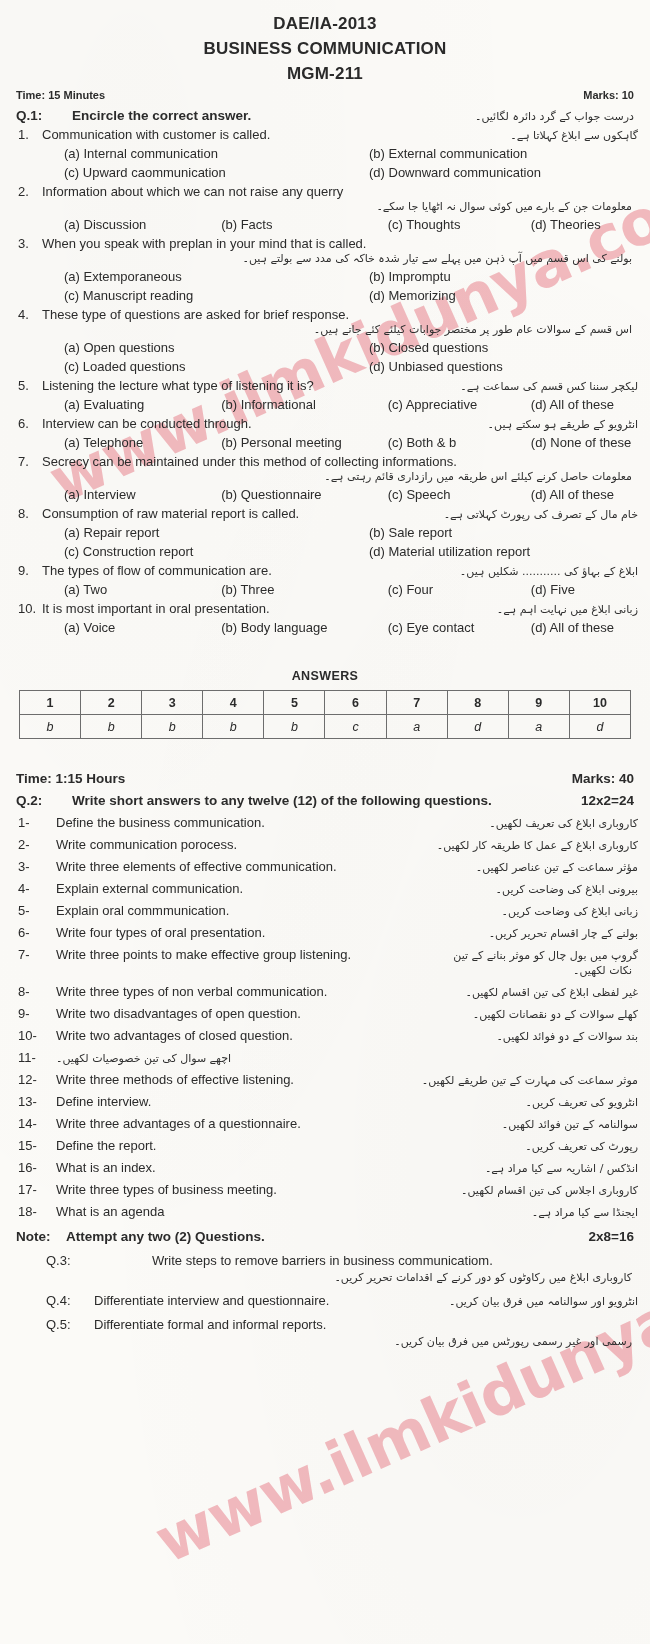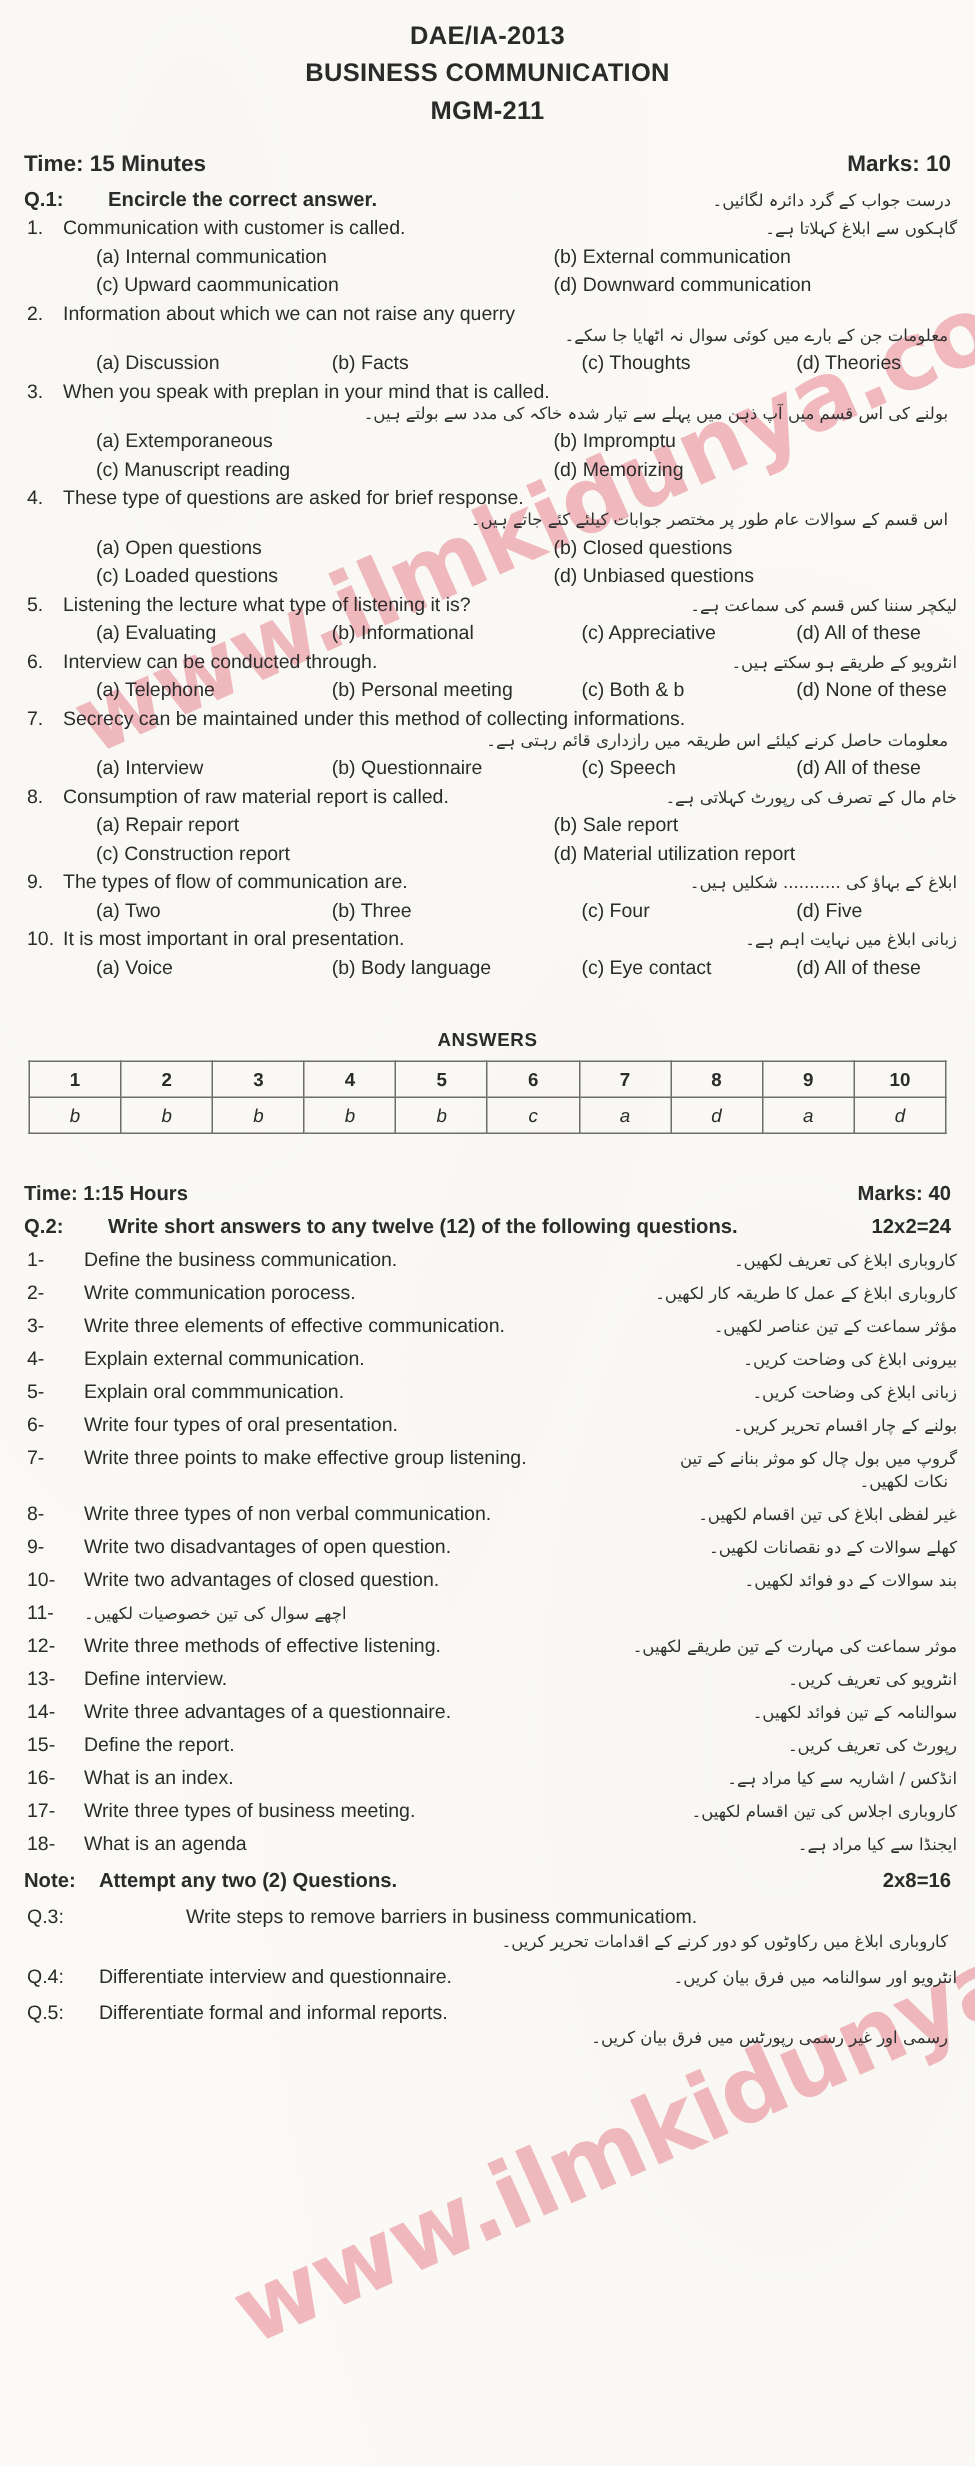--- a/index.html
+++ b/index.html
@@ -63,22 +63,22 @@
   .hdr-2 { padding-top: 5px; }
   .hdr-3 { padding-top: 5px; }
 
   .content { position: relative; z-index: 8; padding: 0 12px 0 12px; }
 
   .row-time {
     display: flex;
     justify-content: space-between;
     align-items: flex-end;
     font-weight: bold;
-    font-size: 15px;
-    margin-top: 17px;
+    font-size: 11px;
+    margin-top: 5px;
     padding: 0 4px;
   }
   .q1-line {
     display: flex;
     align-items: flex-end;
     margin-top: 7px;
     padding: 0 4px;
   }
   .q1-label { font-weight: bold; font-size: 13.5px; width: 56px; flex: none; }
   .q1-text  { font-weight: bold; font-size: 13.5px; flex: 1; }
@@ -193,21 +193,21 @@
   }
   .note-left { display: flex; }
   .note-label { width: 50px; flex: none; }
 
   .lq {
     display: flex;
     align-items: baseline;
     font-size: 13px;
     margin-top: 9px;
   }
-  .lq-num { width: 54px; flex: none; padding-left: 6px; box-sizing: border-box; }
+  .lq-num { width: 54px; flex: none; padding-left: 6px; box-sizing: border-box; margin-left: 28px; }
   .lq-text { flex: 1; }
   .lq-urdu { flex: none; text-align: right; margin-left: 16px; }
   .lq-urdu2 {
     text-align: right;
     font-size: 11px;
     padding-right: 6px;
     margin-top: 3px;
   }
   .indent-q3 { padding-left: 58px; }
 </style>

